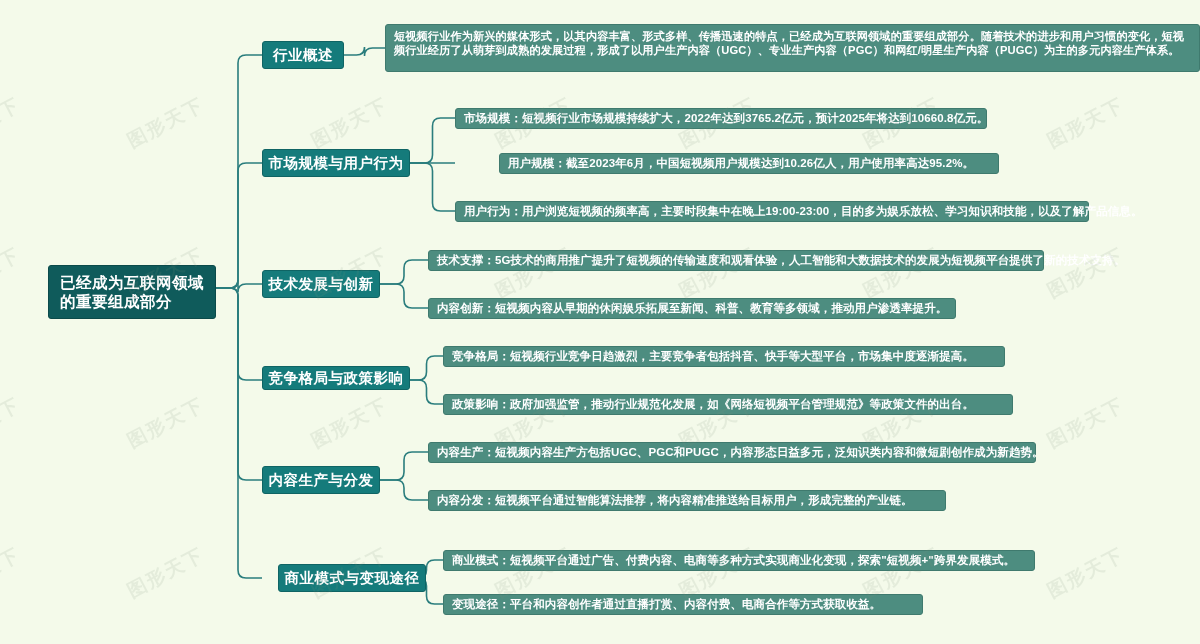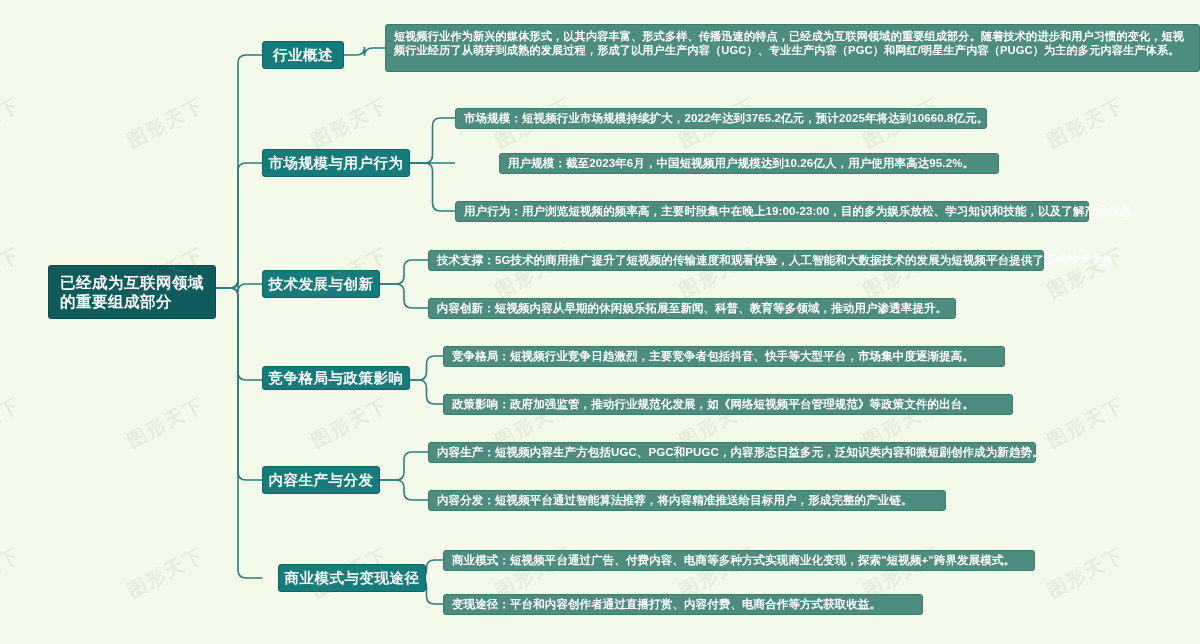--- a/index.html
+++ b/index.html
@@ -182,21 +182,21 @@
     </div>
     <div class="node node-leaf" style="left: 455px; top: 200.5px; width: 634px; height: 21px;">
       <span>用户行为：用户浏览短视频的频率高，主要时段集中在晚上19:00-23:00，目的多为娱乐放松、学习知识和技能，以及了解产品信息。</span>
     </div>
     <div class="node node-branch" style="left: 262px; top: 270px; width: 118px; height: 28px;">
       <span>技术发展与创新</span>
     </div>
     <div class="node node-leaf" style="left: 428px; top: 249.5px; width: 616px; height: 21px;">
       <span>技术支撑：5G技术的商用推广提升了短视频的传输速度和观看体验，人工智能和大数据技术的发展为短视频平台提供了新的技术支持。</span>
     </div>
-    <div class="node node-leaf" style="left: 428px; top: 297.5px; width: 528px; height: 21px; justify-content: center;">
+    <div class="node node-leaf" style="left: 428px; top: 297.5px; width: 528px; height: 21px;">
       <span>内容创新：短视频内容从早期的休闲娱乐拓展至新闻、科普、教育等多领域，推动用户渗透率提升。</span>
     </div>
     <div class="node node-branch" style="left: 262px; top: 366px; width: 148px; height: 24px;">
       <span>竞争格局与政策影响</span>
     </div>
     <div class="node node-leaf" style="left: 443px; top: 393.5px; width: 570px; height: 21px;">
       <span>政策影响：政府加强监管，推动行业规范化发展，如《网络短视频平台管理规范》等政策文件的出台。</span>
     </div>
     <div class="node node-leaf" style="left: 443px; top: 345.5px; width: 562px; height: 21px;">
       <span>竞争格局：短视频行业竞争日趋激烈，主要竞争者包括抖音、快手等大型平台，市场集中度逐渐提高。</span>

